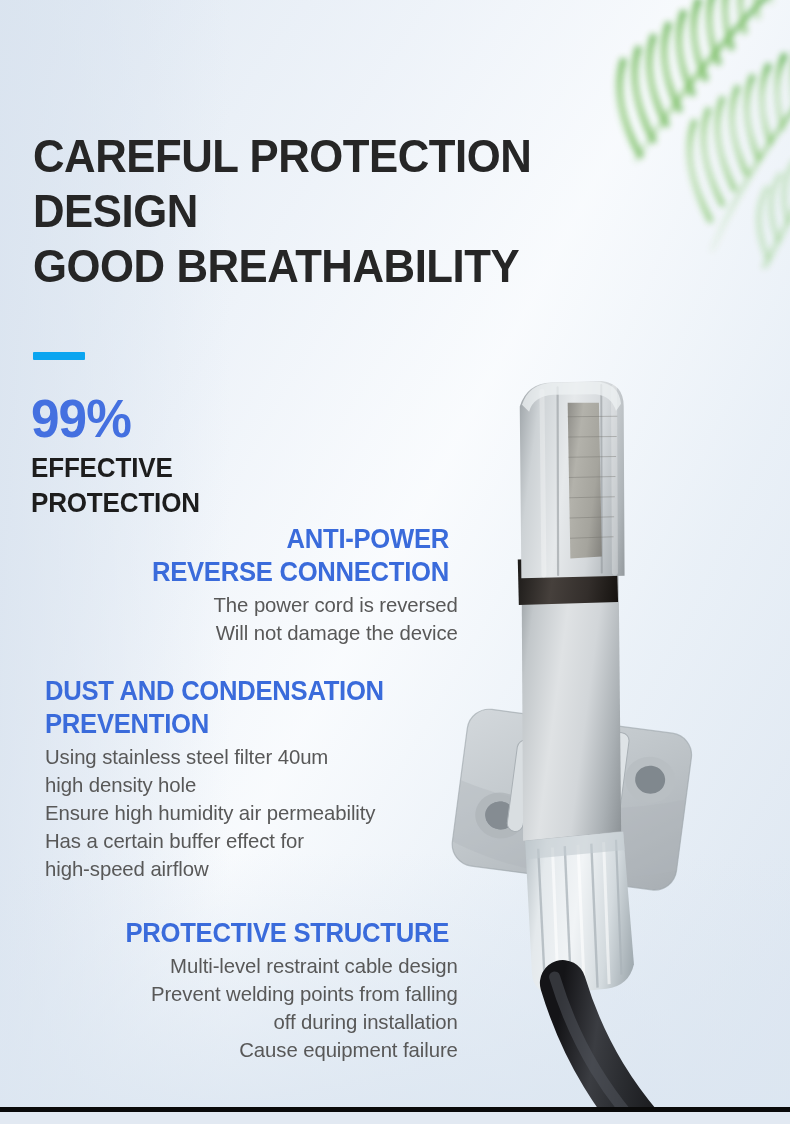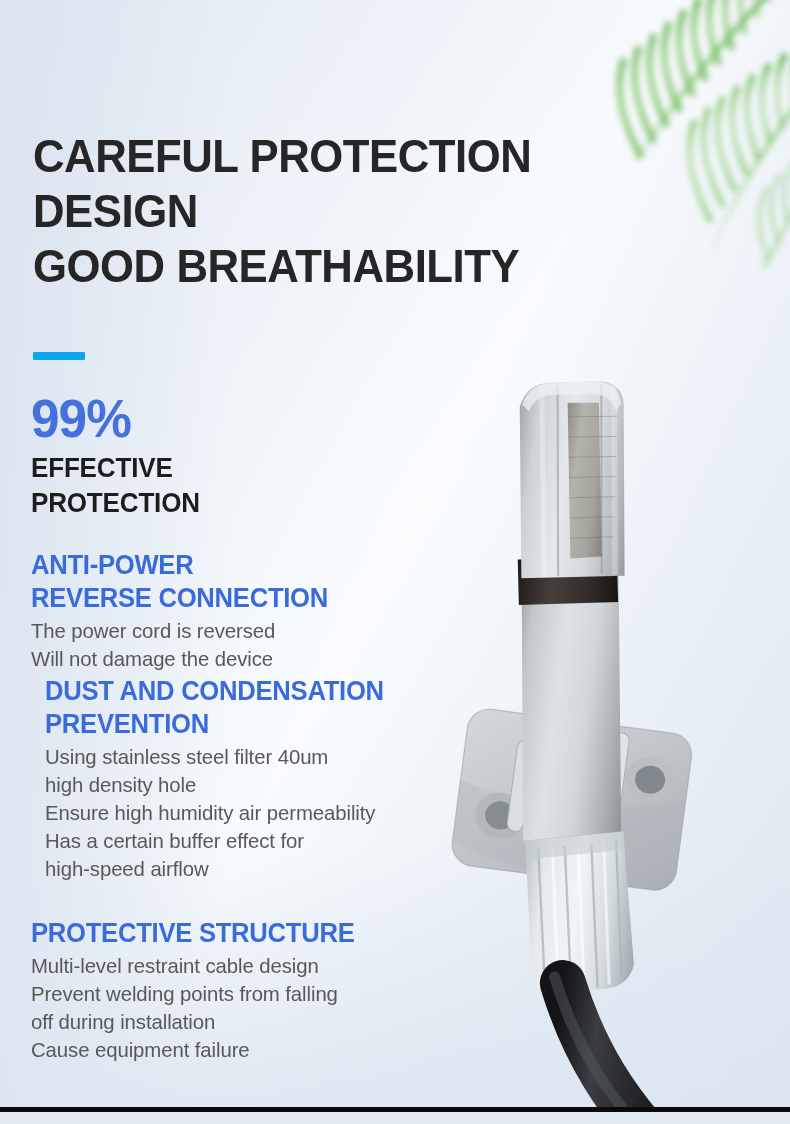--- a/index.html
+++ b/index.html
@@ -126,23 +126,23 @@
     color:#585858;
     font-size:21px;
     line-height:28px;
     letter-spacing:-0.1px;
     transform:scaleX(.97);
     transform-origin:left top;
     white-space:pre-line;
     margin-top:2px;
   }
 
-  #block-anti      { top:549px; }
+  #block-anti      { top:523px;text-align:right; }
   #block-dust      { top:675px;margin-left:14px; }
-  #block-structure { top:917px; }
+  #block-structure { top:917px;text-align:right; }
 </style>
 </head>
 <body>
 
 <div class="stage">
 
   <div class="bg-sheen"></div>
   <div class="bg-vignette-l"></div>
   <div class="bg-vignette-b"></div>
 

